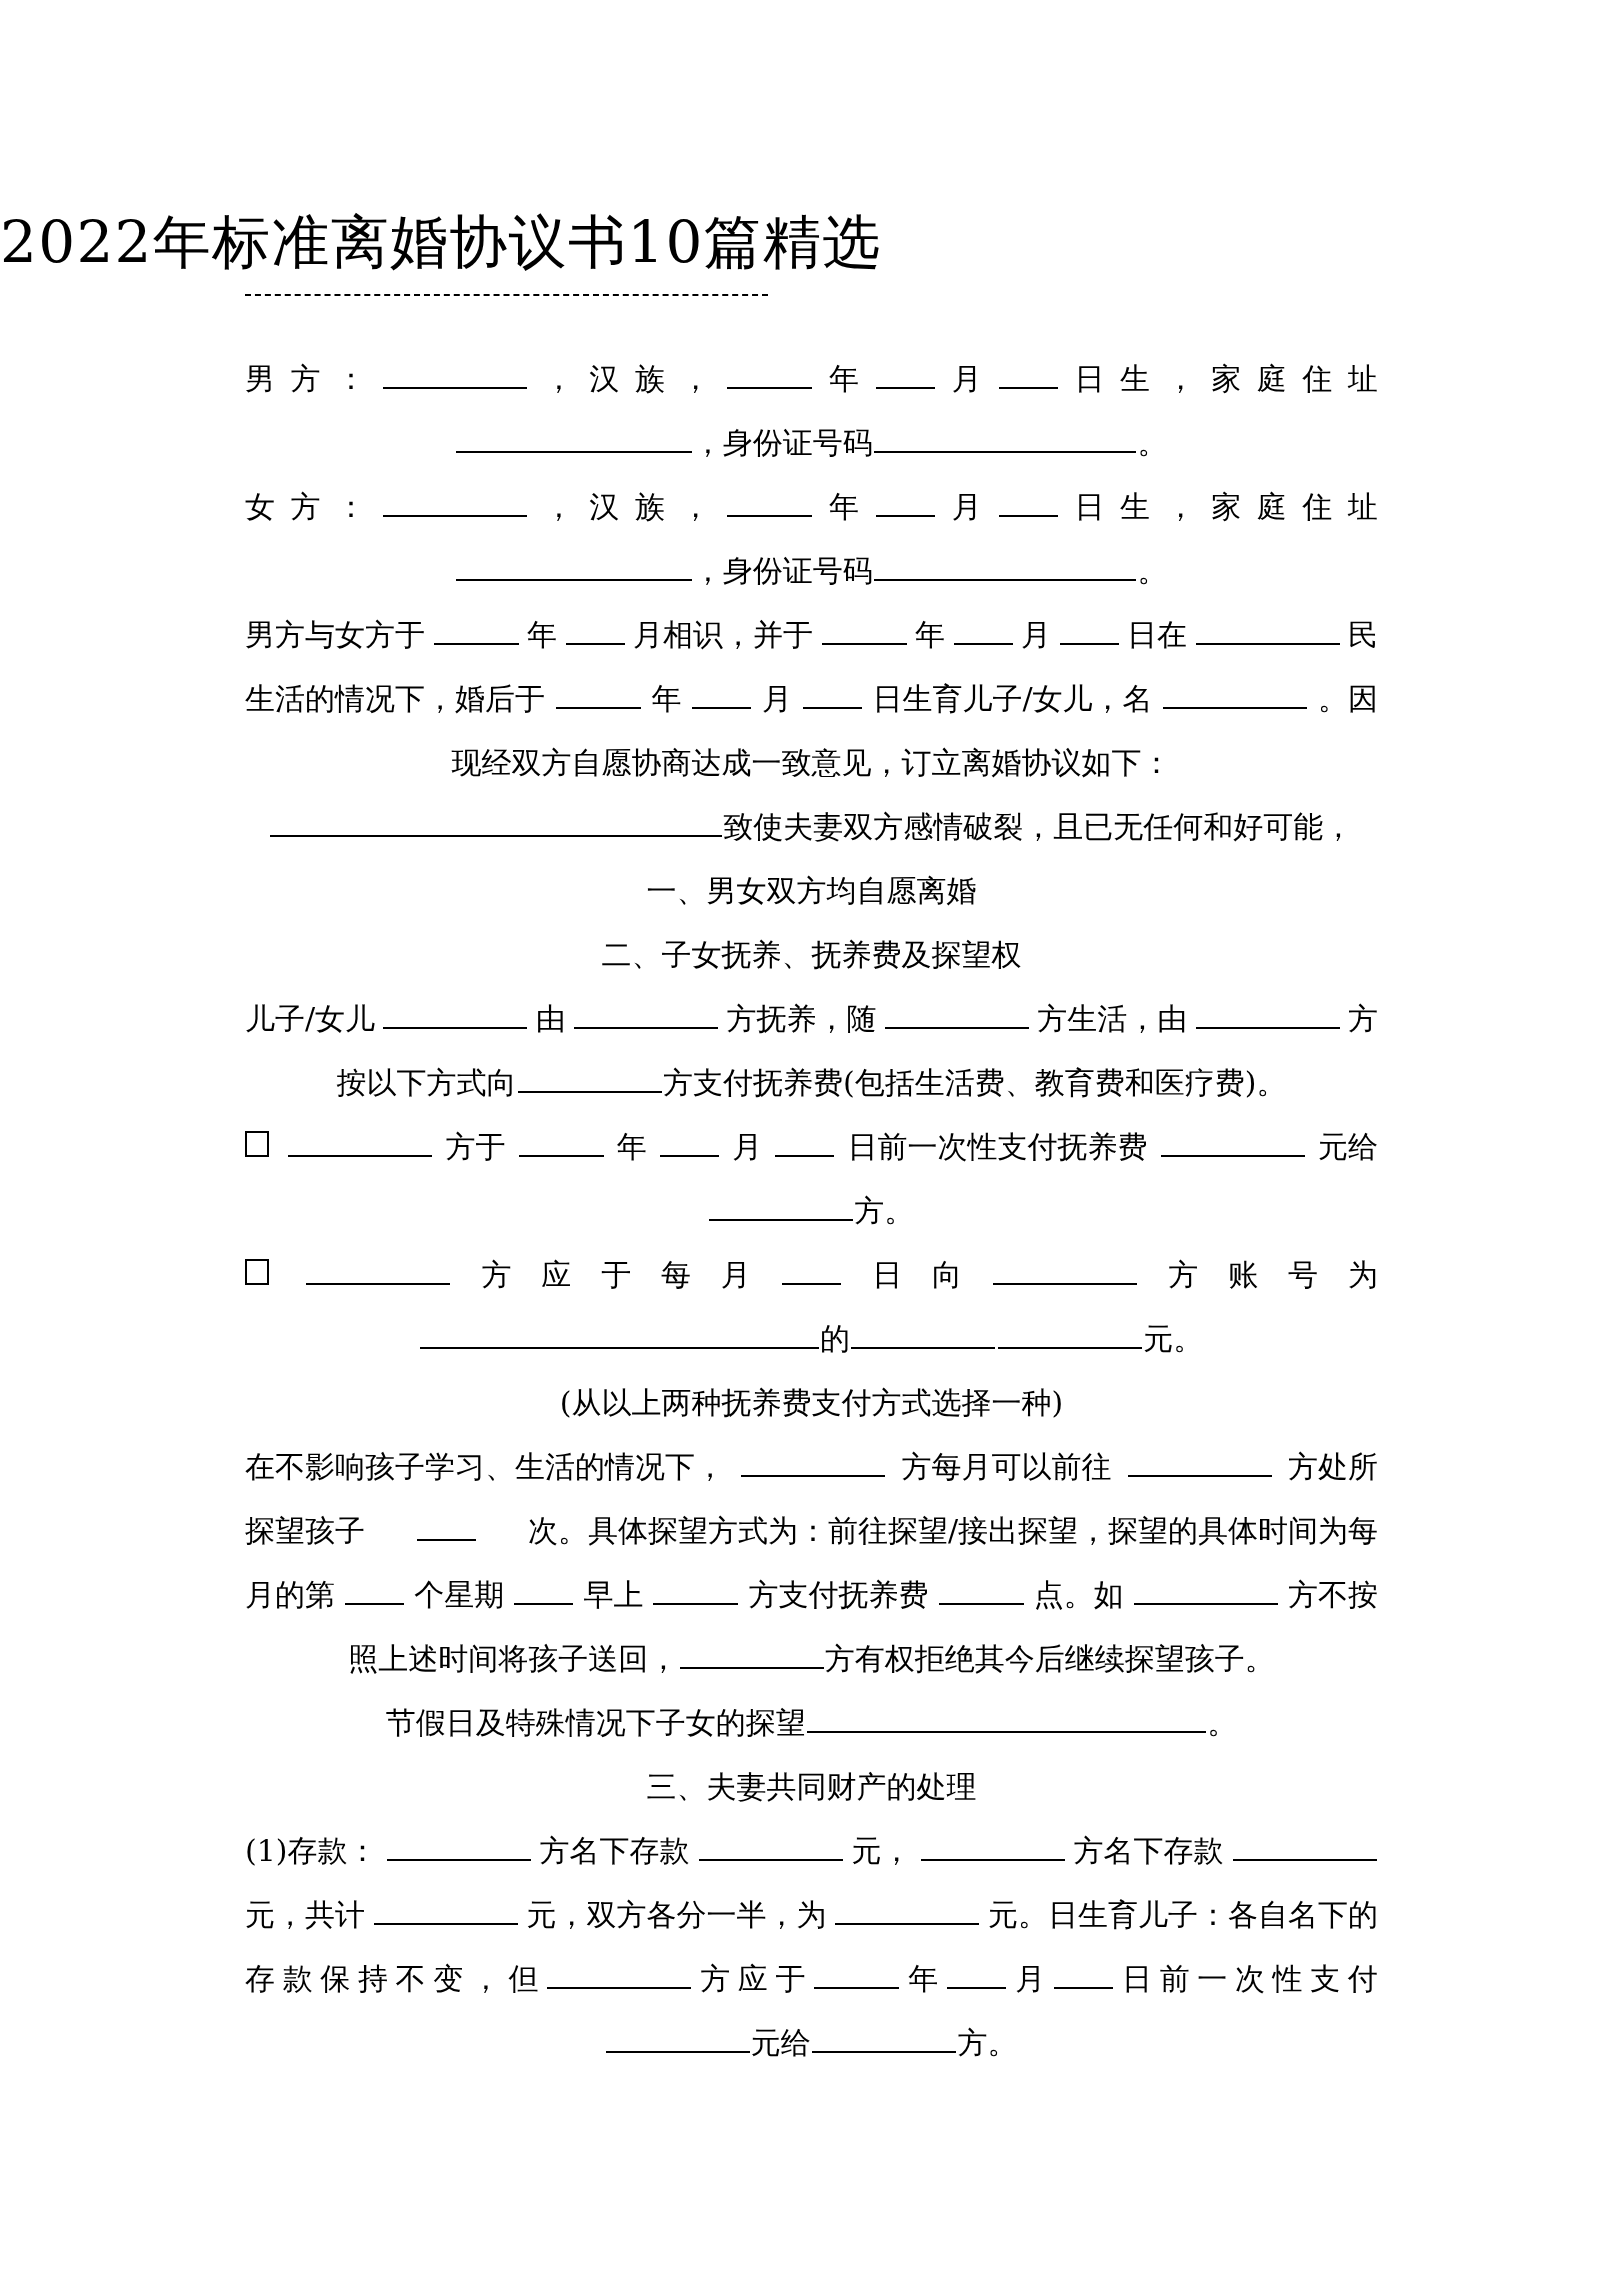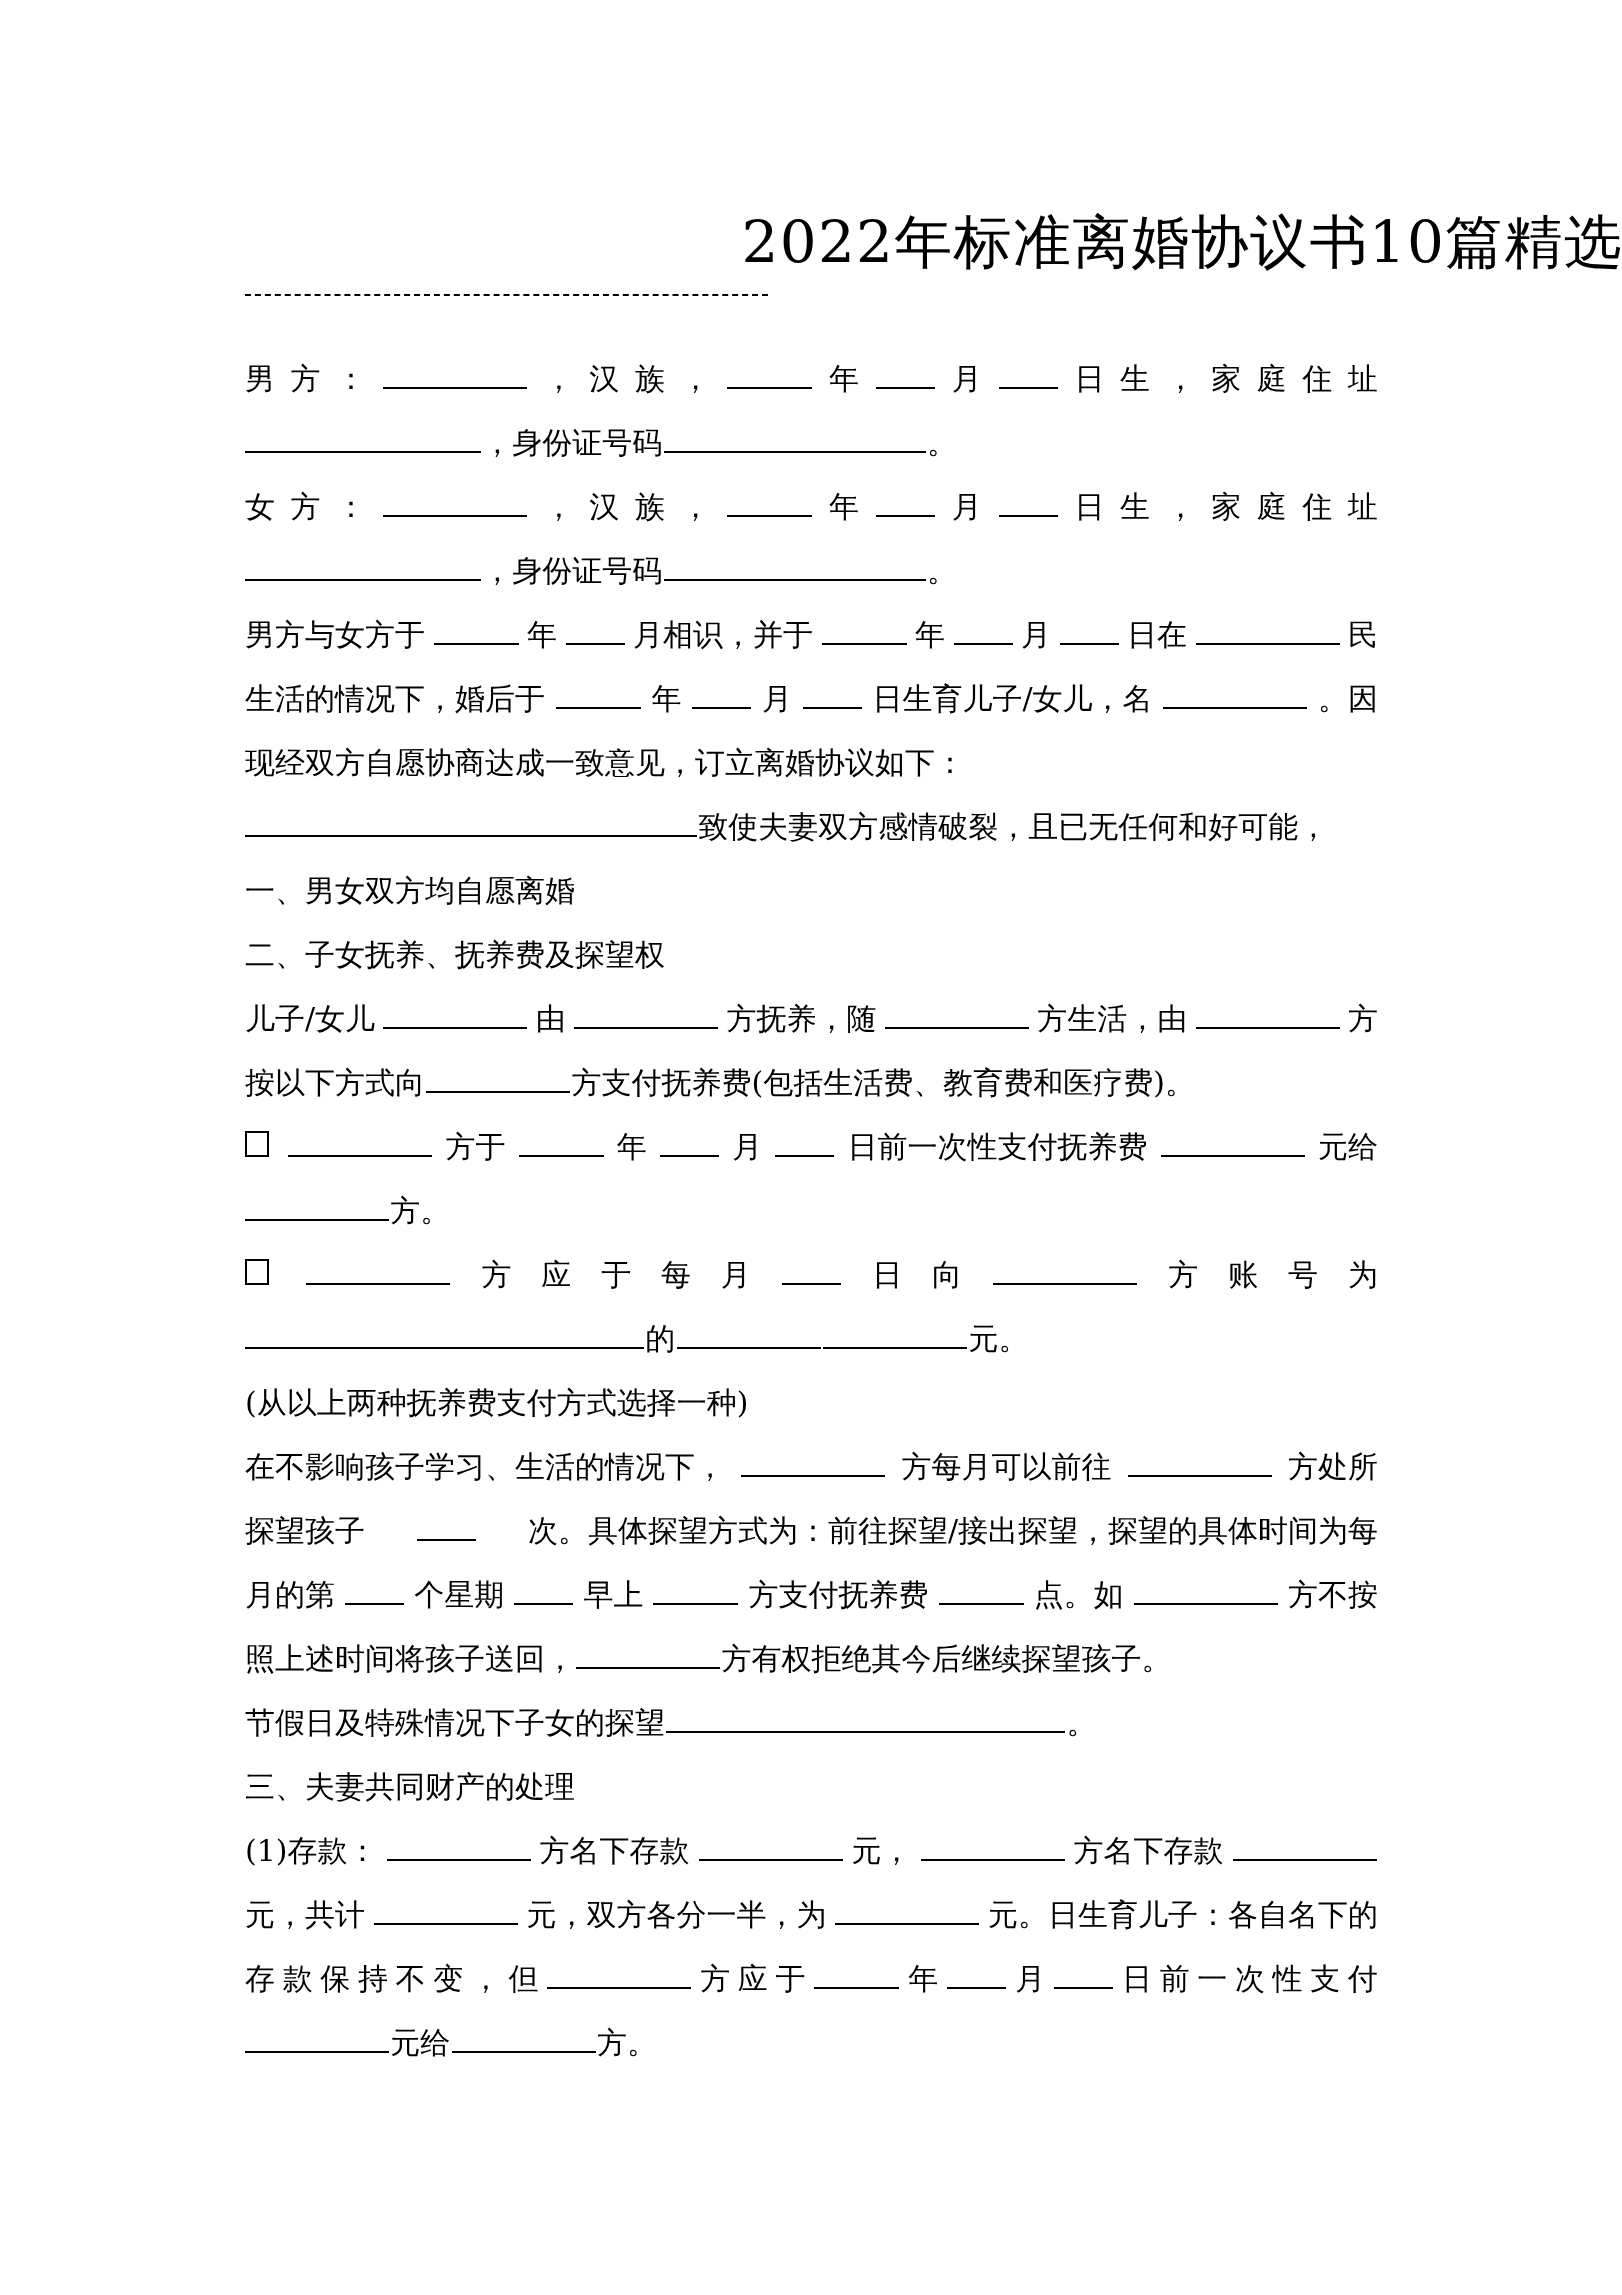--- a/index.html
+++ b/index.html
@@ -3,32 +3,32 @@
 <meta charset="utf-8">
 <style>
   html, body { margin: 0; padding: 0; background: #ffffff; }
   body {
     width: 1623px; height: 2295px; position: relative; overflow: hidden;
     font-family: "DejaVu Serif", "Liberation Serif", serif;
     color: #000000;
   }
   .title {
     position: absolute; left: 0; width: 1623px; top: 196px;
-    text-align: right; font-size: 58px; line-height: 92px; letter-spacing: 1.3px;
+    text-align: left; font-size: 58px; line-height: 92px; letter-spacing: 1.3px;
   }
   .title-rule {
     position: absolute; left: 245px; top: 294px; width: 523px; height: 0;
     border-top: 2.6px dashed #000; 
   }
   .body {
     position: absolute; left: 245px; top: 347px; width: 1133px;
   }
   .line {
     font-size: 30px; height: 64px; line-height: 64px; white-space: nowrap;
-    display: flex; align-items: baseline;
+    display: flex; align-items: baseline; justify-content: center;
   }
   .line.justify { justify-content: space-between; }
   .blank {
     display: inline-block; border-bottom: 2px solid #000; height: 30px;
     vertical-align: baseline; margin: 0 1.3px;
   }
   .cb {
     display: inline-block; width: 19.6px; height: 22px; border: 2px solid #000;
     margin-right: 6.5px; vertical-align: -1.3px;
   }

